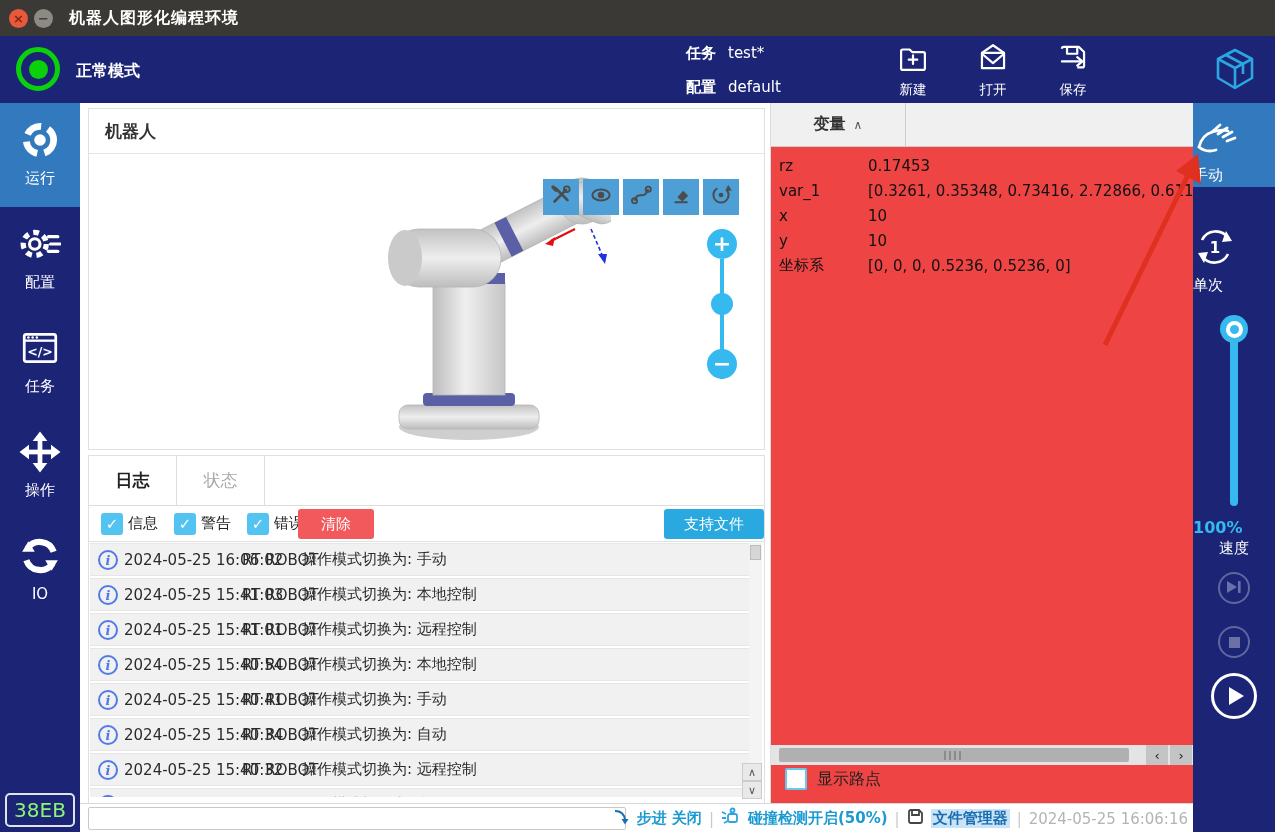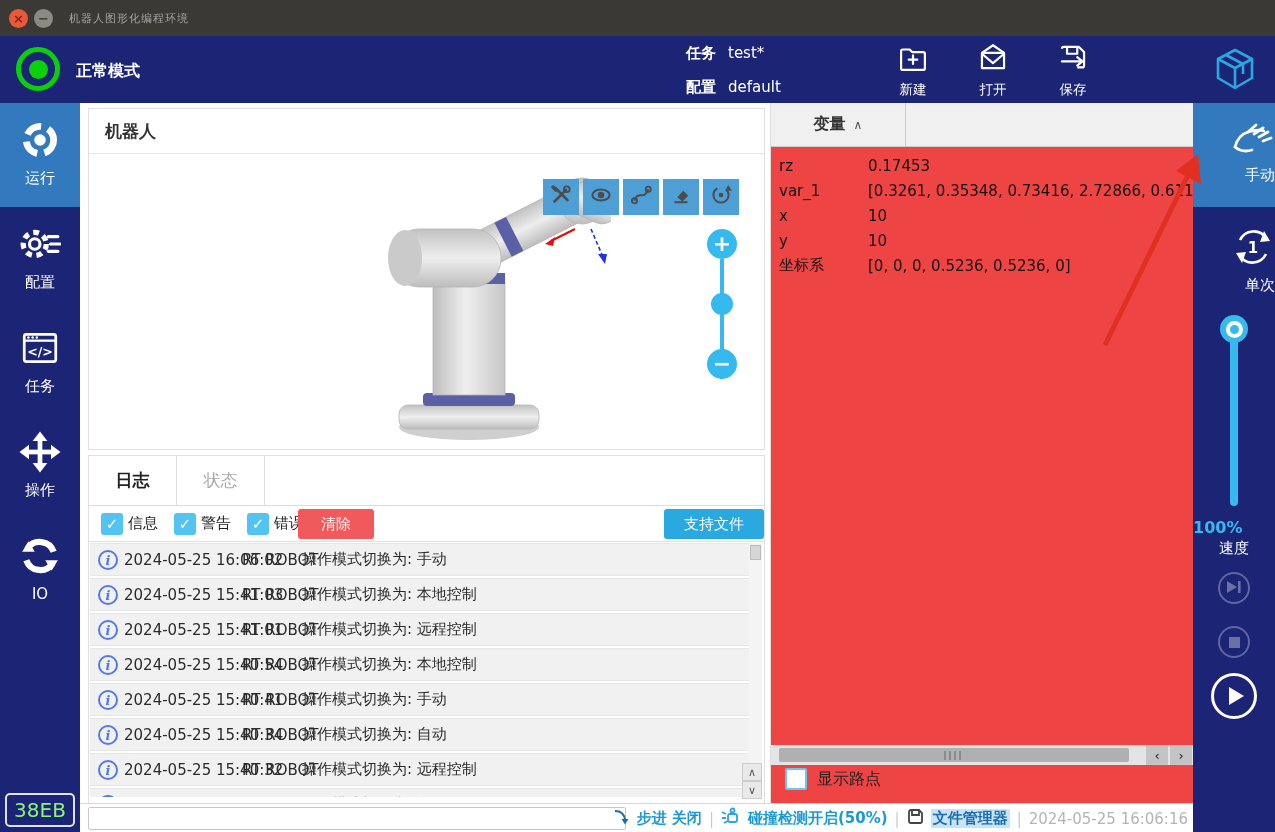--- a/index.html
+++ b/index.html
@@ -5,21 +5,21 @@
   *{margin:0;padding:0;box-sizing:border-box}
   html,body{width:1275px;height:832px;font-family:"DejaVu Sans",sans-serif;background:#fff;overflow:hidden}
   .app{position:relative;width:1275px;height:832px;background:#fff;overflow:hidden}
   .abs{position:absolute}
 
   
   .titlebar{position:absolute;top:0;left:0;width:1275px;height:36px;background:#3a3935;display:flex;align-items:center}
   .winbtn{width:19px;height:19px;border-radius:50%;display:flex;align-items:center;justify-content:center;font-size:13px;font-weight:bold;line-height:1}
   .winbtn.close{background:#e8593c;color:#7d2713;margin-left:9px}
   .winbtn.min{background:#8d8a83;color:#3f3d38;margin-left:6px}
-  .title-text{color:#a3a3a3;font-weight:normal;font-size:11px;margin-left:16px;letter-spacing:1px}
+  .title-text{color:#ffffff;font-weight:bold;font-size:16px;margin-left:16px;letter-spacing:1px}
 
   
   .header{position:absolute;top:36px;left:0;width:1275px;height:67px;background:#1c2575;color:#fff}
   .mode-ring{position:absolute;left:16px;top:11px;width:44px;height:44px;border:5px solid #0ad10a;border-radius:50%;display:flex;align-items:center;justify-content:center}
   .mode-dot{width:19px;height:19px;border-radius:50%;background:#0ad10a}
   .mode-label{position:absolute;left:76px;top:25px;font-size:16px;font-weight:bold}
   .kv{position:absolute;font-size:15px;white-space:nowrap}
   .kv b{font-weight:bold;margin-right:12px}
   .haction{position:absolute;top:4px;width:64px;text-align:center;cursor:pointer}
   .haction .lbl{font-size:13.5px;margin-top:1px}
@@ -28,21 +28,21 @@
   
   .lsb{position:absolute;left:0;top:103px;width:80px;height:729px;background:#1c2575}
   .lsb-item{position:absolute;left:0;width:80px;height:104px;color:#fff;text-align:center;cursor:pointer}
   .lsb-item.active{background:#3379bd}
   .lsb-item svg{margin-top:16px}
   .lsb-item .lbl{font-size:15px;margin-top:4px}
   .badge{position:absolute;left:5px;top:690px;width:70px;height:34px;border:2px solid #dfe3ee;border-radius:5px;color:#8df573;font-size:20px;text-align:center;line-height:30px}
 
   
   .rsb{position:absolute;left:1193px;top:103px;width:82px;height:729px;background:#1c2575}
-  .rsb-item{position:absolute;left:0;width:82px;height:104px;color:#fff;text-align:right;cursor:pointer}
+  .rsb-item{position:absolute;left:0;width:82px;height:84px;color:#fff;text-align:left;cursor:pointer}
   .rsb-item.active{background:#3379bd}
   .rsb-item svg{margin-top:18px}
   .rsb-item .lbl{font-size:15px;margin-top:3px}
   .slider-track{position:absolute;left:37px;top:222px;width:8px;height:181px;background:#35b9ee;border-radius:4px}
   .slider-handle{position:absolute;left:27px;top:212px;width:28px;height:28px;border-radius:50%;background:#35b9ee;display:flex;align-items:center;justify-content:center}
   .slider-handle .mid{width:17px;height:17px;border-radius:50%;background:#fff;display:flex;align-items:center;justify-content:center}
   .slider-handle .core{width:9px;height:9px;border-radius:50%;background:#35b9ee}
   .speed-pct{position:absolute;left:0;top:415px;width:82px;text-align:left;color:#35b9ee;font-weight:bold;font-size:16px}
   .speed-lbl{position:absolute;left:0;top:436px;width:82px;text-align:center;color:#fff;font-size:15px}
   .cbtn{position:absolute;border-radius:50%;display:flex;align-items:center;justify-content:center}

